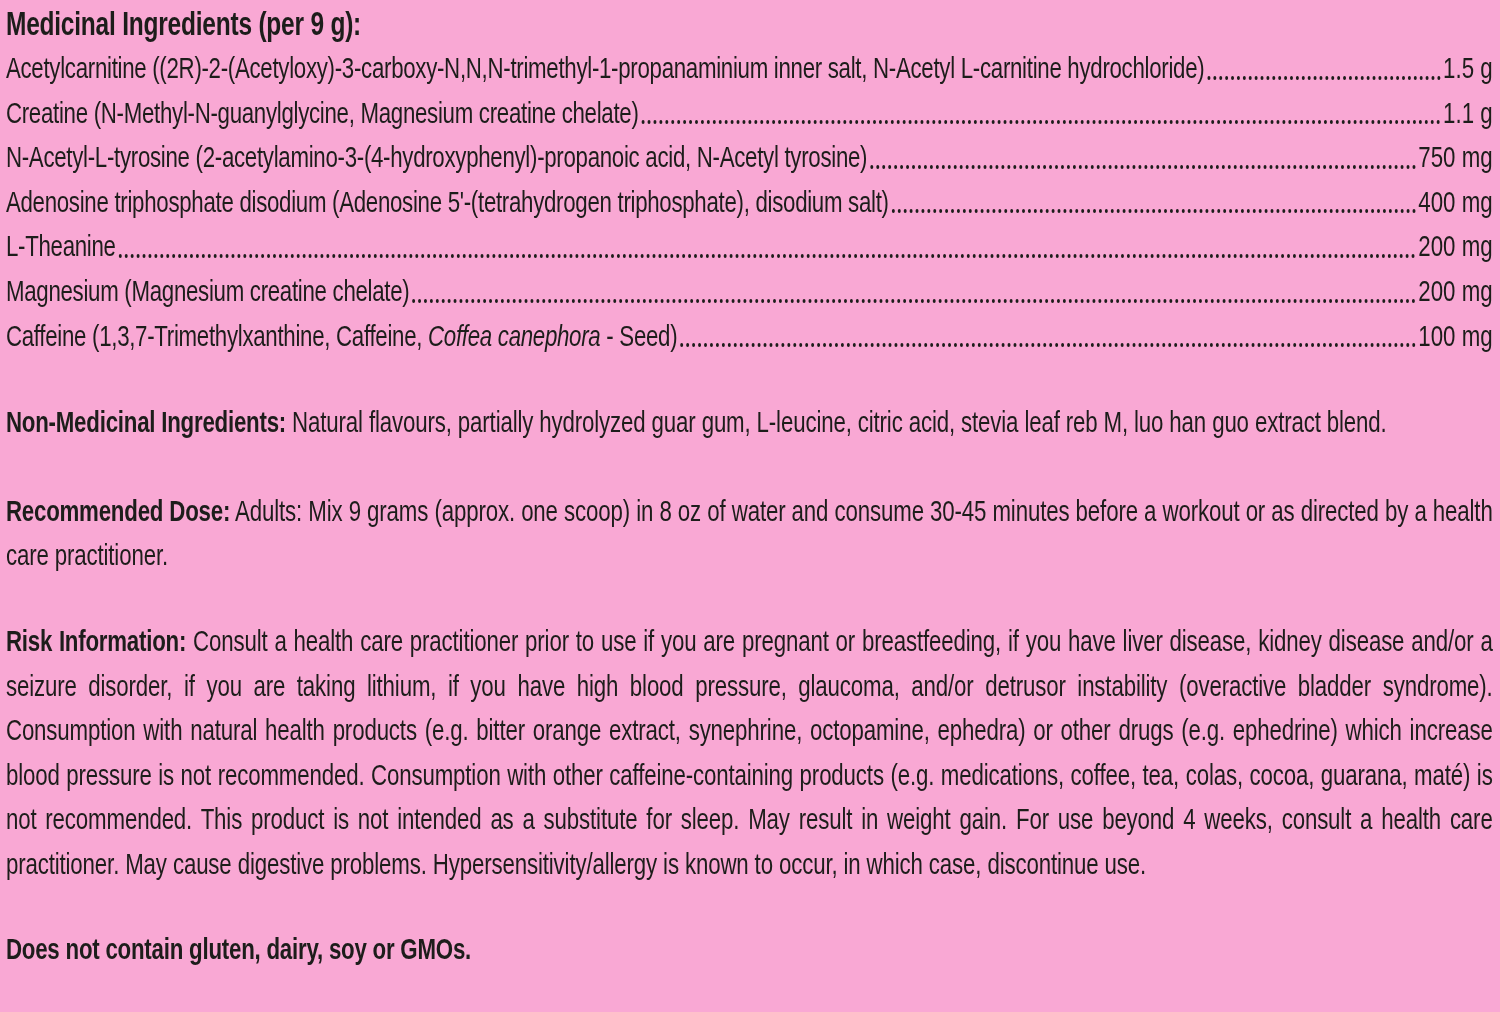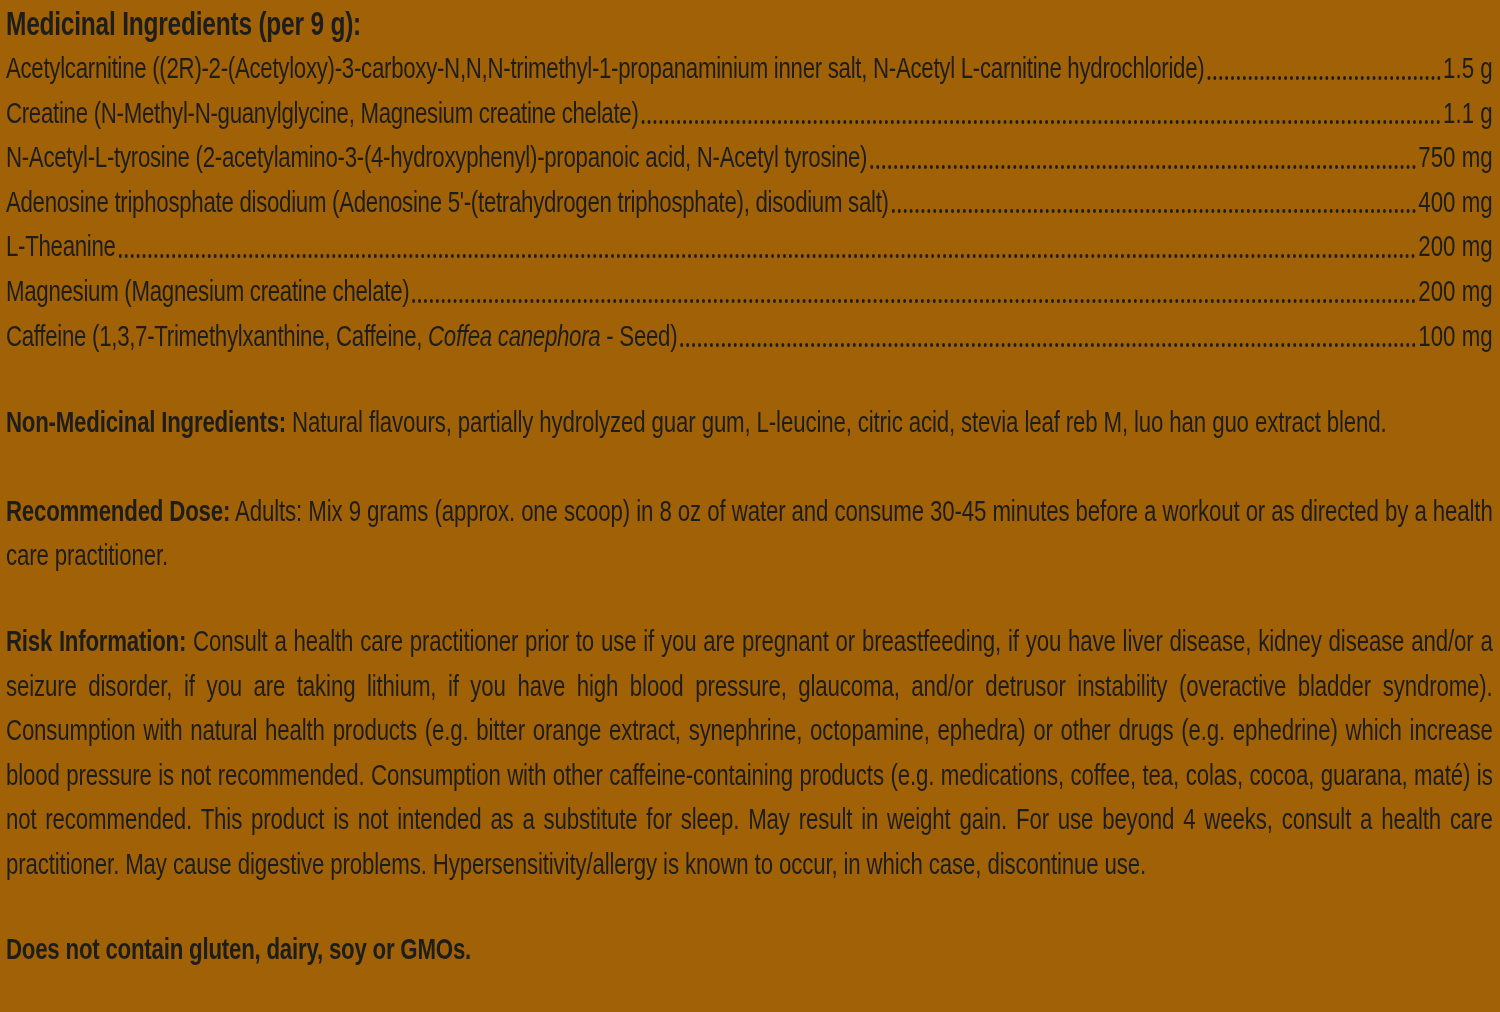--- a/index.html
+++ b/index.html
@@ -4,21 +4,21 @@
 <style>
   html, body {
     margin: 0;
     padding: 0;
     background: #ffffff;
   }
   .page {
     position: relative;
     width: 1500px;
     height: 1012px;
-    background: #a16207;
+    background: #f9a8d4;
     overflow: hidden;
     color: #1d1d1b;
   }
   
   .squeeze {
     width: 2020px;
     transform: scaleX(0.7426);
     transform-origin: 0 0;
     padding: 2px 10px 0 8px;
     box-sizing: border-box;

